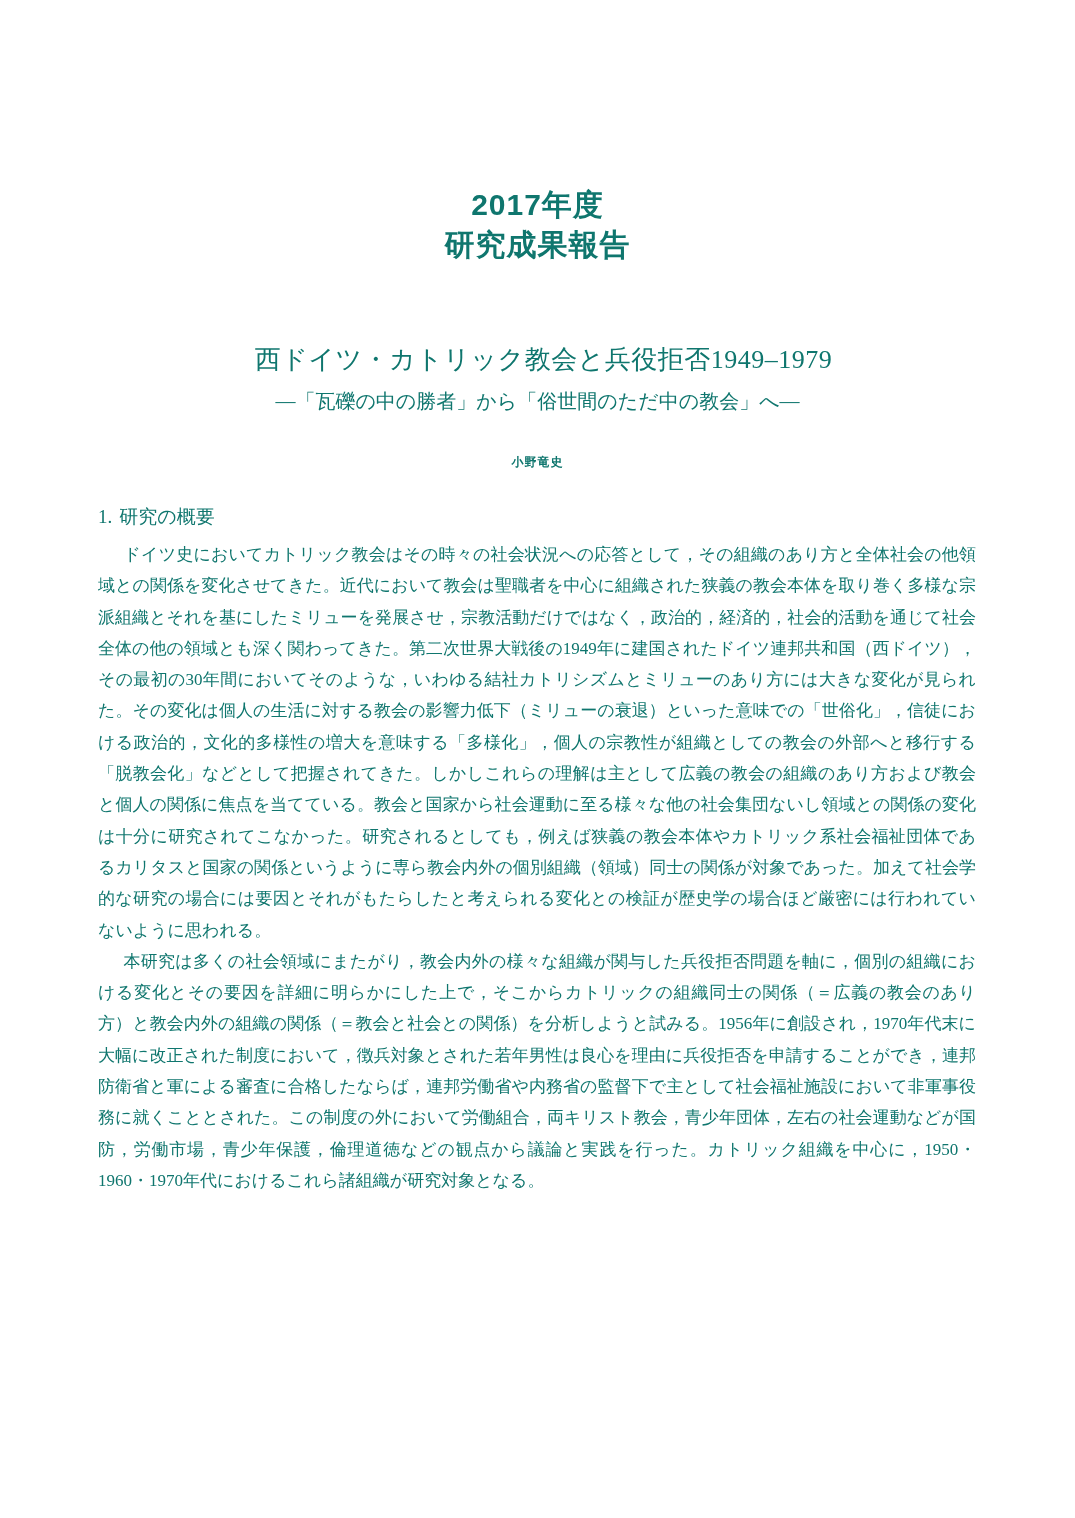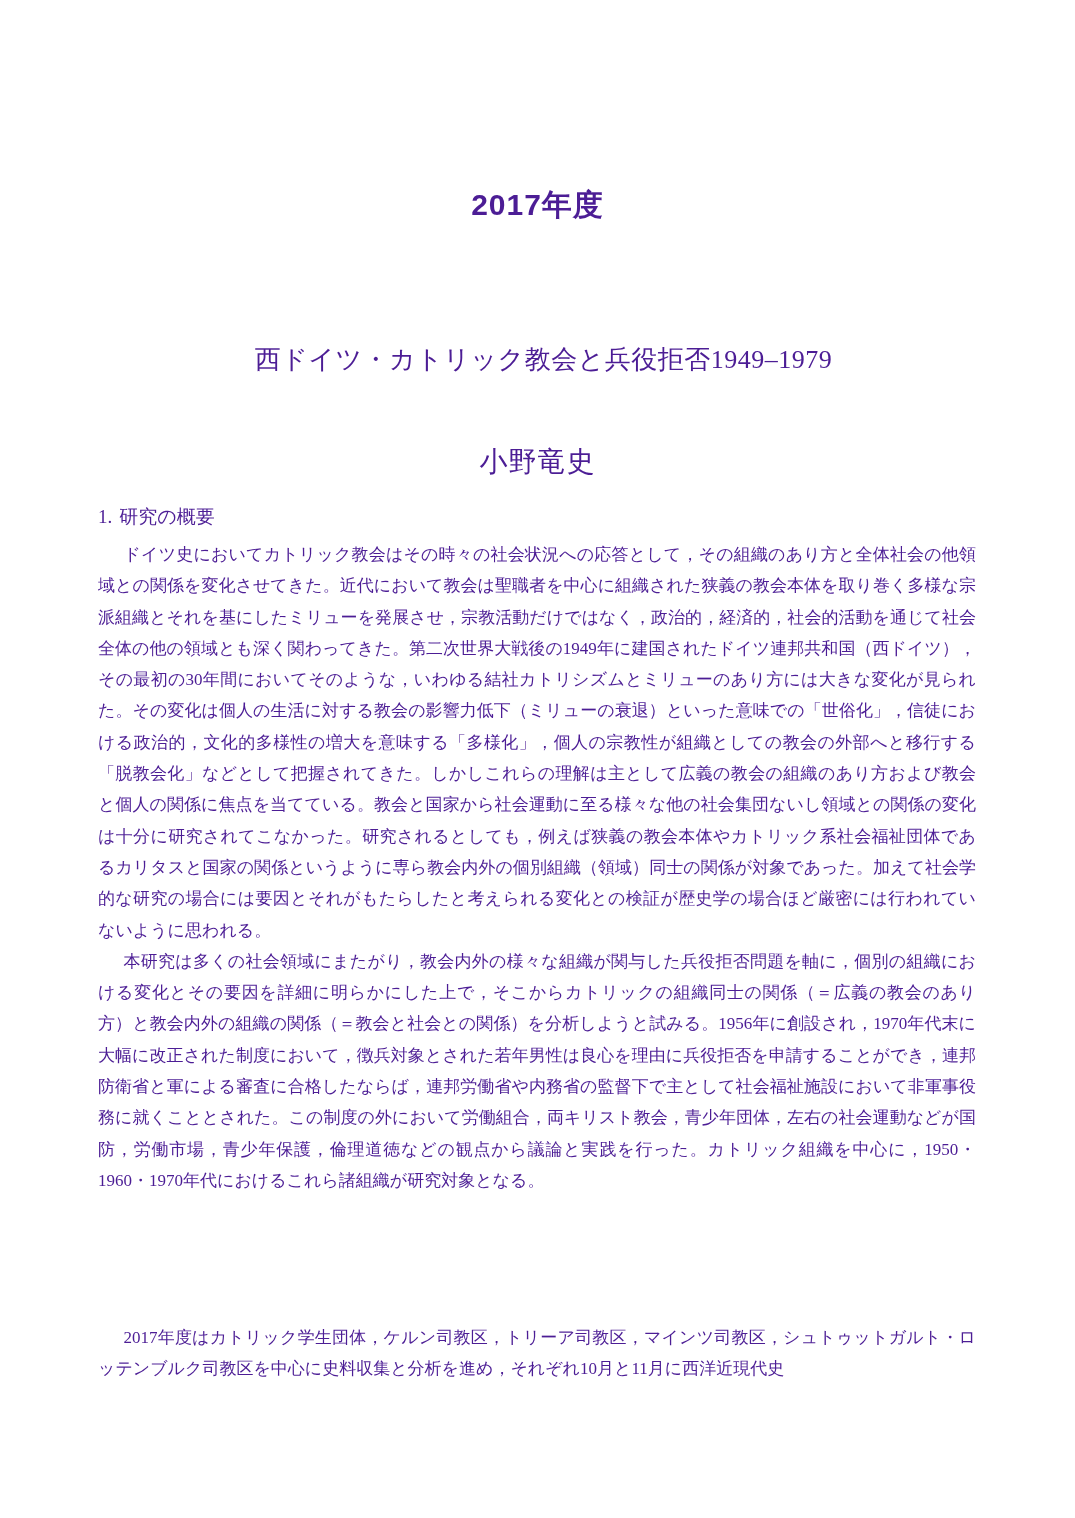--- a/index.html
+++ b/index.html
@@ -5,21 +5,21 @@
   html, body {
     margin: 0;
     padding: 0;
     background: #ffffff;
   }
   .page {
     position: relative;
     width: 1075px;
     height: 1518px;
     background: #ffffff;
-    color: #4c1d95;
+    color: #0f766e;
     font-family: "Liberation Serif", "DejaVu Serif", serif;
     overflow: hidden;
   }
 
   
   .title-block {
     position: absolute;
     top: 185px;
     left: 0;
     width: 100%;
@@ -51,23 +51,24 @@
     text-align: center;
     font-size: 20px;
     line-height: 28px;
   }
   .author {
     position: absolute;
     top: 448px;
     left: 0;
     width: 100%;
     text-align: center;
-    font-size: 28px;
+    font-size: 12px;
     line-height: 28px;
     letter-spacing: 1px;
+    font-weight: bold;
   }
 
   
   .sec-heading {
     position: absolute;
     left: 98px;
     width: 878px;
     font-size: 19px;
     line-height: 26px;
   }
@@ -93,32 +94,31 @@
     text-indent: 1.5em;
   }
 </style>
 </head>
 <body>
 
 <div class="page">
 
   <header class="title-block">
     <div>2017年度</div>
+    <div>研究成果報告</div>
   </header>
 
   <div class="subtitle">西ドイツ・カトリック教会と兵役拒否1949–1979</div>
+  <div class="subtitle2">―「瓦礫の中の勝者」から「俗世間のただ中の教会」へ―</div>
   <div class="author">小野竜史</div>
 
   <div class="sec-heading sec1-heading">
     <span class="sec-num">1.</span><span class="sec-title">研究の概要</span>
   </div>
 
   <div class="body-block sec1-body">
     <p>ドイツ史においてカトリック教会はその時々の社会状況への応答として，その組織のあり方と全体社会の他領域との関係を変化させてきた。近代において教会は聖職者を中心に組織された狭義の教会本体を取り巻く多様な宗派組織とそれを基にしたミリューを発展させ，宗教活動だけではなく，政治的，経済的，社会的活動を通じて社会全体の他の領域とも深く関わってきた。第二次世界大戦後の1949年に建国されたドイツ連邦共和国（西ドイツ），その最初の30年間においてそのような，いわゆる結社カトリシズムとミリューのあり方には大きな変化が見られた。その変化は個人の生活に対する教会の影響力低下（ミリューの衰退）といった意味での「世俗化」，信徒における政治的，文化的多様性の増大を意味する「多様化」，個人の宗教性が組織としての教会の外部へと移行する「脱教会化」などとして把握されてきた。しかしこれらの理解は主として広義の教会の組織のあり方および教会と個人の関係に焦点を当てている。教会と国家から社会運動に至る様々な他の社会集団ないし領域との関係の変化は十分に研究されてこなかった。研究されるとしても，例えば狭義の教会本体やカトリック系社会福祉団体であるカリタスと国家の関係というように専ら教会内外の個別組織（領域）同士の関係が対象であった。加えて社会学的な研究の場合には要因とそれがもたらしたと考えられる変化との検証が歴史学の場合ほど厳密には行われていないように思われる。</p>
     <p>本研究は多くの社会領域にまたがり，教会内外の様々な組織が関与した兵役拒否問題を軸に，個別の組織における変化とその要因を詳細に明らかにした上で，そこからカトリックの組織同士の関係（＝広義の教会のあり方）と教会内外の組織の関係（＝教会と社会との関係）を分析しようと試みる。1956年に創設され，1970年代末に大幅に改正された制度において，徴兵対象とされた若年男性は良心を理由に兵役拒否を申請することができ，連邦防衛省と軍による審査に合格したならば，連邦労働省や内務省の監督下で主として社会福祉施設において非軍事役務に就くこととされた。この制度の外において労働組合，両キリスト教会，青少年団体，左右の社会運動などが国防，労働市場，青少年保護，倫理道徳などの観点から議論と実践を行った。カトリック組織を中心に，1950・1960・1970年代におけるこれら諸組織が研究対象となる。</p>
   </div>
 
 
-  <div class="body-block sec2-body">
-    <p>2017年度はカトリック学生団体，ケルン司教区，トリーア司教区，マインツ司教区，シュトゥットガルト・ロッテンブルク司教区を中心に史料収集と分析を進め，それぞれ10月と11月に西洋近現代史</p>
-  </div>
 
 </div>
 
 </body></html>

